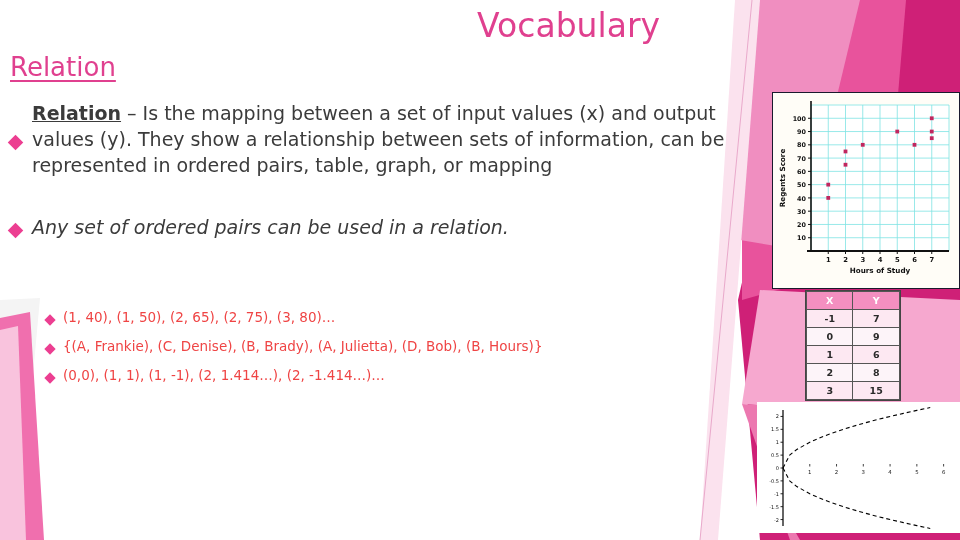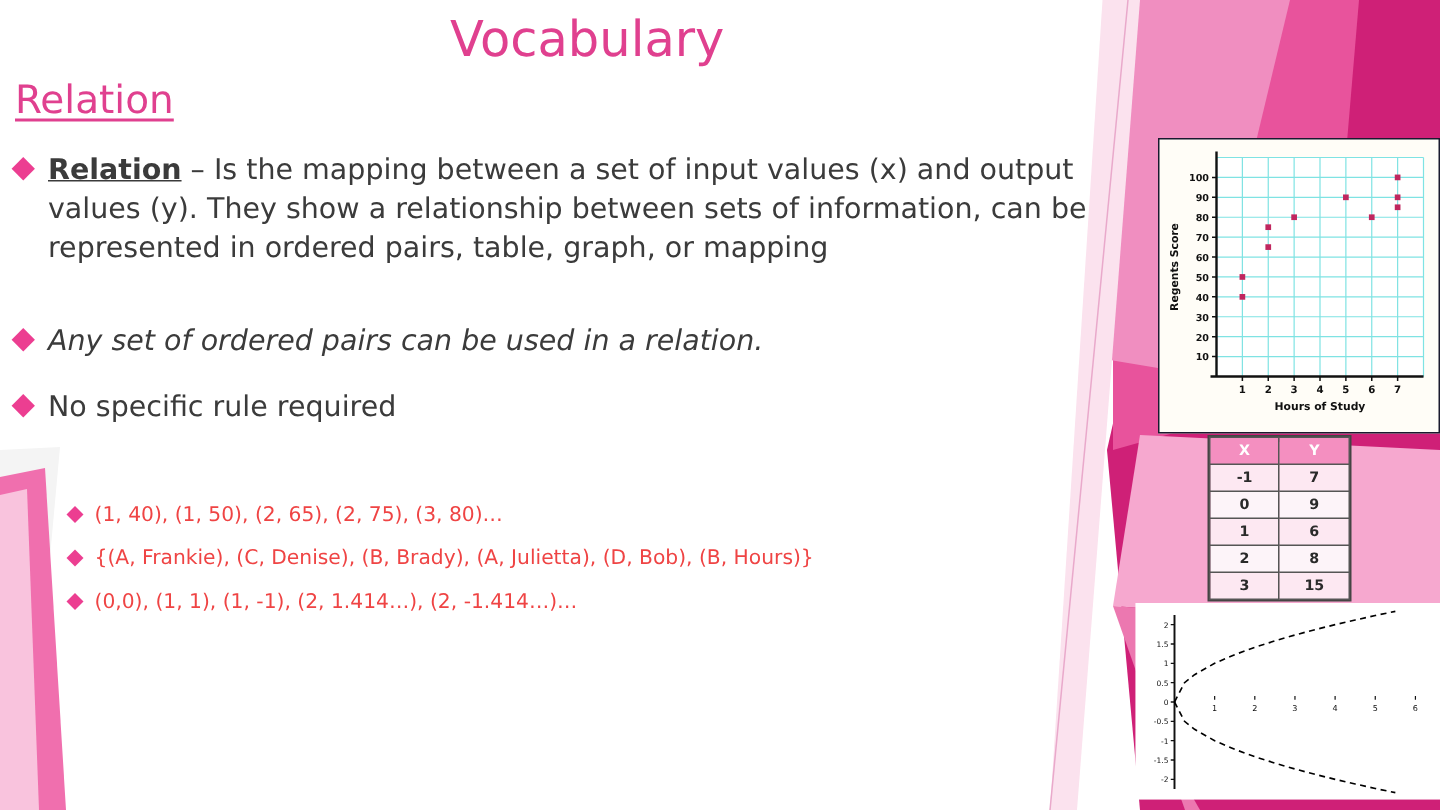--- a/index.html
+++ b/index.html
@@ -11,38 +11,38 @@
   }
   .slide{position:absolute;inset:0;overflow:hidden;background:#fff;}
 
   
   .bg{position:absolute;inset:0;z-index:0;}
   .bg svg{display:block;width:960px;height:540px;}
 
   
   .slide-title{
     position:absolute;left:300px;top:6px;width:360px;
-    text-align:left;
+    text-align:right;
     font-size:33px;line-height:40px;
     color:#e0408f;
     font-family:"DejaVu Sans","Liberation Sans",sans-serif;
     z-index:5;white-space:nowrap;
   }
   .section-heading{
     position:absolute;left:10px;top:52px;
     font-size:26px;line-height:30px;
     color:#e0408f;
     text-decoration:underline;
     text-underline-offset:4px;
     z-index:5;
   }
 
   
   .body{position:absolute;left:10px;top:100px;width:740px;z-index:5;}
-  .bullet{position:relative;display:flex;align-items:flex-start;}
+  .bullet{position:relative;display:flex;align-items:center;}
   .dia{
     flex:0 0 auto;
     width:11px;height:11px;background:#ec3e91;
     transform:rotate(45deg);
     margin-top:7px;margin-right:11px;
   }
   .dia.sm{width:8px;height:8px;margin-top:5px;margin-right:9px;}
   .btext{
     flex:1 1 auto;
     font-size:19px;line-height:26px;color:#3b3b3b;
@@ -134,24 +134,20 @@
 
     <div class="bullet l1">
       <span class="dia"></span>
       <span class="btext b-ital">
         <span class="b-italbold">Any set</span><span> of ordered pairs can be used in a relation.</span>
       </span>
     </div>
 
     <div class="sp-e"></div>
 
-    <div class="bullet l1">
-      <span class="dia"></span>
-      <span class="btext">No specific rule required</span>
-    </div>
 
     <div class="sp-c"></div>
 
 
     <div class="sp-d"></div>
 
     <div class="bullet sub">
       <span class="dia sm"></span>
       <span class="btext">(1, 40), (1, 50), (2, 65), (2, 75), (3, 80)…</span>
     </div>

